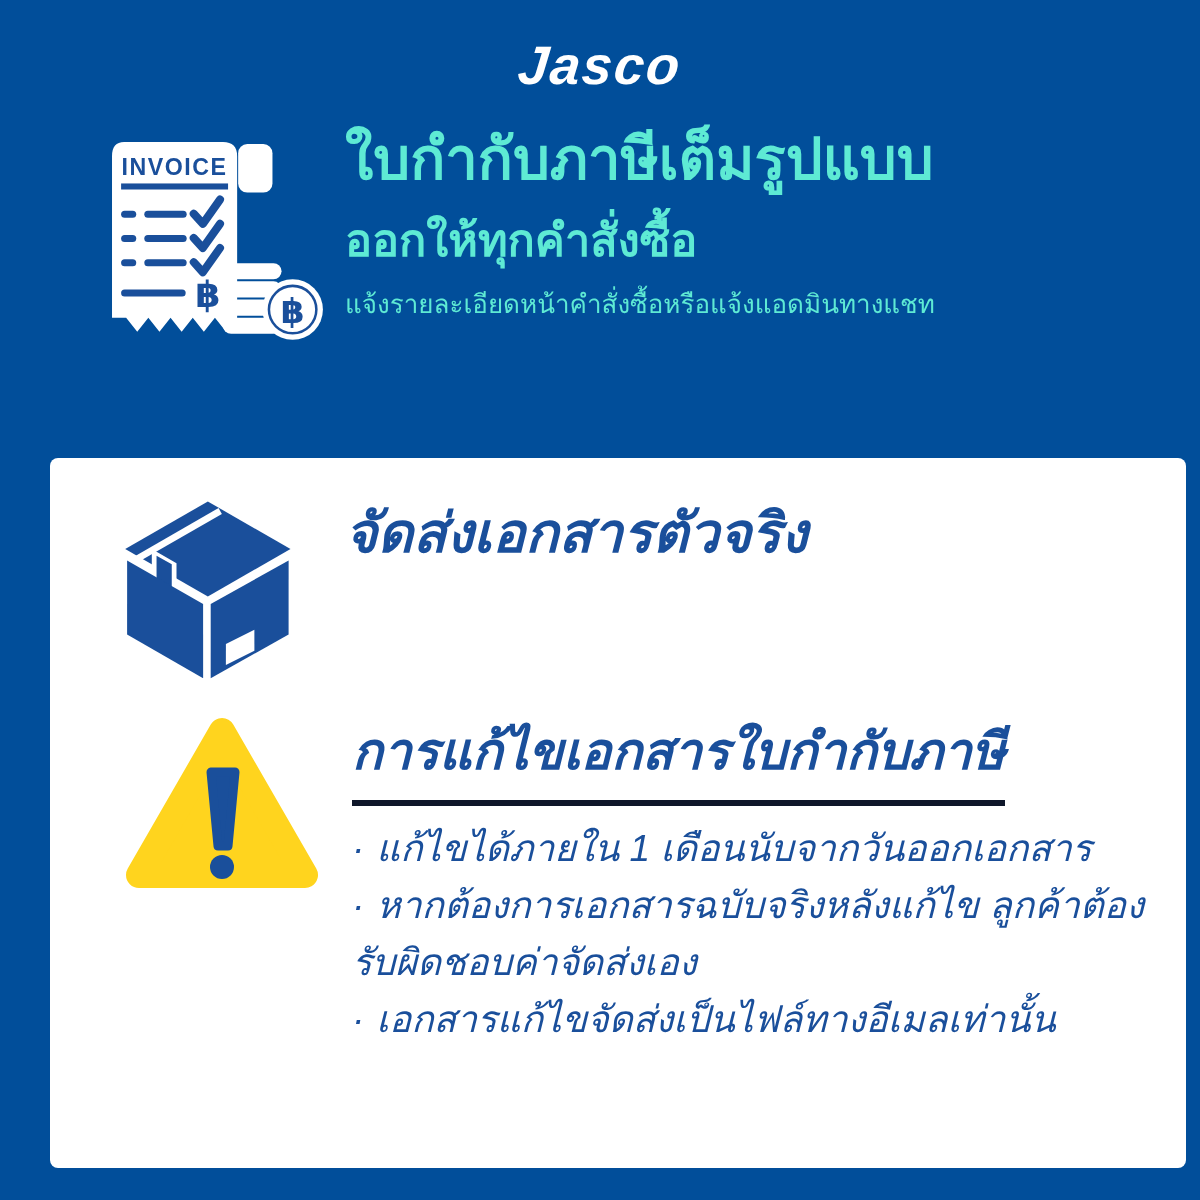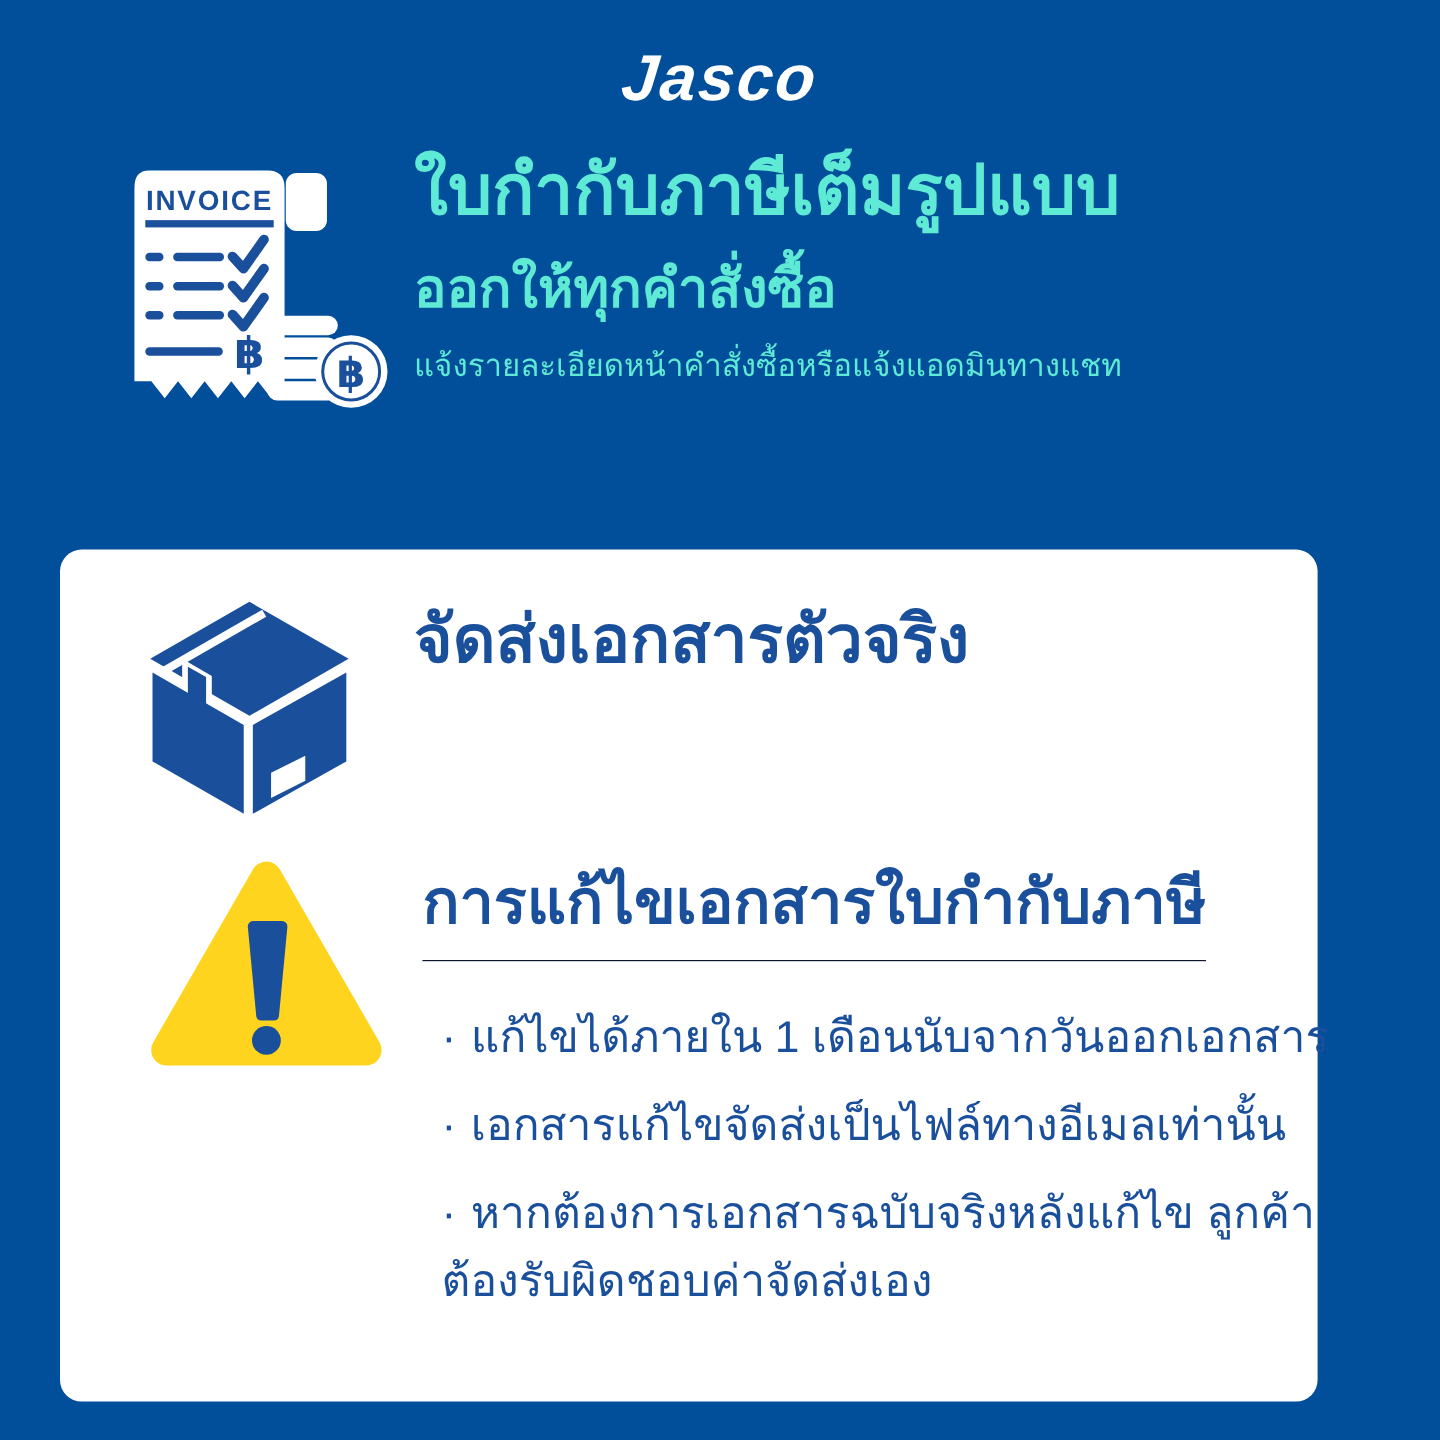--- a/index.html
+++ b/index.html
@@ -15,36 +15,36 @@
     letter-spacing:2px;transform:skewX(-6deg);
   }
   
   .invoice-icon{position:absolute;left:110px;top:138px;width:222px;height:212px;}
   .hero-text{position:absolute;left:345px;top:116px;width:810px;color:#5eead4;}
   .hero-title{font-size:58px;font-weight:800;line-height:86px;white-space:nowrap;}
   .hero-sub{font-size:45px;font-weight:700;line-height:62px;margin-top:8px;white-space:nowrap;}
   .hero-note{font-size:26px;font-weight:400;line-height:52px;margin-top:6px;white-space:nowrap;}
   
   .card{
-    position:absolute;left:50px;top:458px;width:1048px;height:710px;
-    background:#FFFFFF;border-radius:18px;color:#1A4F9B;
+    position:absolute;left:50px;top:458px;width:1136px;height:710px;
+    background:#FFFFFF;border-radius:8px;color:#1A4F9B;font-style:italic;
   }
   .box-icon{position:absolute;left:60px;top:34px;width:190px;height:190px;}
   .ship-title{position:absolute;left:295px;top:30px;font-size:55px;font-weight:800;line-height:90px;white-space:nowrap;}
   .warn-icon{position:absolute;left:72px;top:256px;width:200px;height:180px;}
   .warn-title{
     position:absolute;left:302px;top:252px;display:inline-block;
     font-size:51px;font-weight:800;white-space:nowrap;
-    border-bottom:1px solid #0f172a;padding-bottom:9px;
+    border-bottom:6px solid #0f172a;padding-bottom:9px;
   }
   .bullets{
     position:absolute;left:302px;top:362px;width:805px;margin:0;padding:0;
     list-style:none;font-size:37px;line-height:57px;font-weight:400;
   }
-  .bullets li{margin:16px;padding:0;}
+  .bullets li{margin:0;padding:0;}
   .dot{margin-right:12px;}
   .red-highlight{
     color:#E6333A;font-weight:800;
     text-decoration:underline;text-decoration-thickness:4px;text-underline-offset:7px;
   }
 </style>
 </head>
 <body>
 
 <div class="stage">
@@ -110,21 +110,21 @@
       <circle cx="100" cy="153" r="12" fill="#1A4F9B"></circle>
     </svg>
 
     <div class="warn-title">การแก้ไขเอกสารใบกำกับภาษี</div>
 
     <ul class="bullets">
       <li>
         <span class="dot">·</span><span>แก้ไขได้ภายใน 1 เดือนนับจากวันออกเอกสาร</span>
       </li>
       <li>
-        <span class="dot">·</span><span>เอกสารแก้ไขจัดส่งเป็นไฟล์ทางอีเมลเท่านั้น</span>
+        <span class="dot">·</span><span>หากต้องการเอกสารฉบับจริงหลังแก้ไข ลูกค้า​ต้องรับผิดชอบค่าจัดส่งเอง</span>
       </li>
       <li>
-        <span class="dot">·</span><span>หากต้องการเอกสารฉบับจริงหลังแก้ไข ลูกค้า​ต้องรับผิดชอบค่าจัดส่งเอง</span>
+        <span class="dot">·</span><span>เอกสารแก้ไขจัดส่งเป็นไฟล์ทางอีเมลเท่านั้น</span>
       </li>
     </ul>
 
   </div>
 </div>
 
 </body></html>

